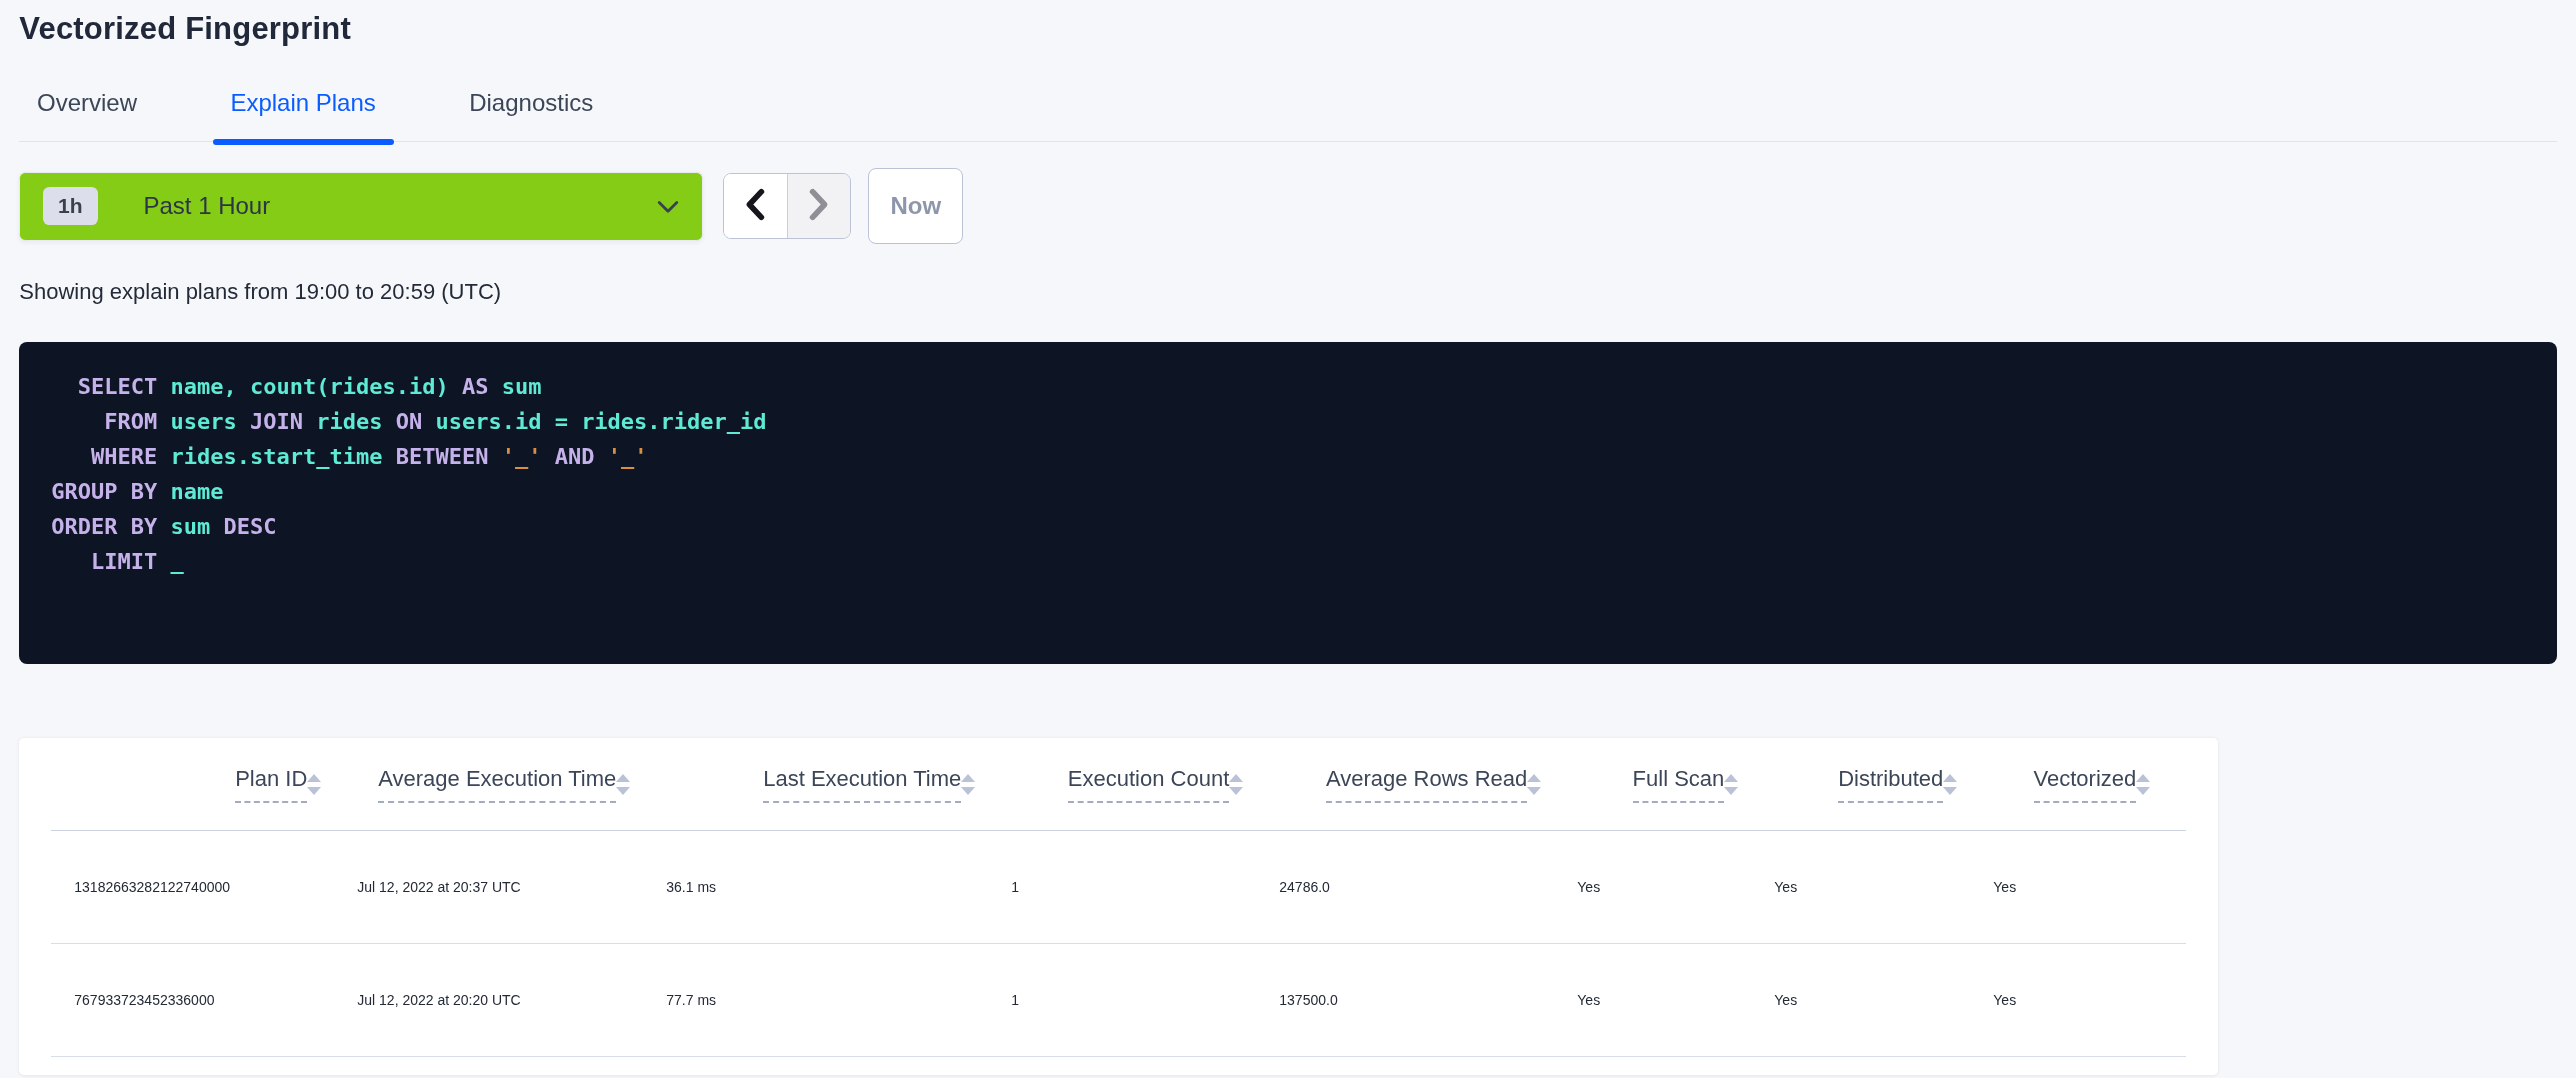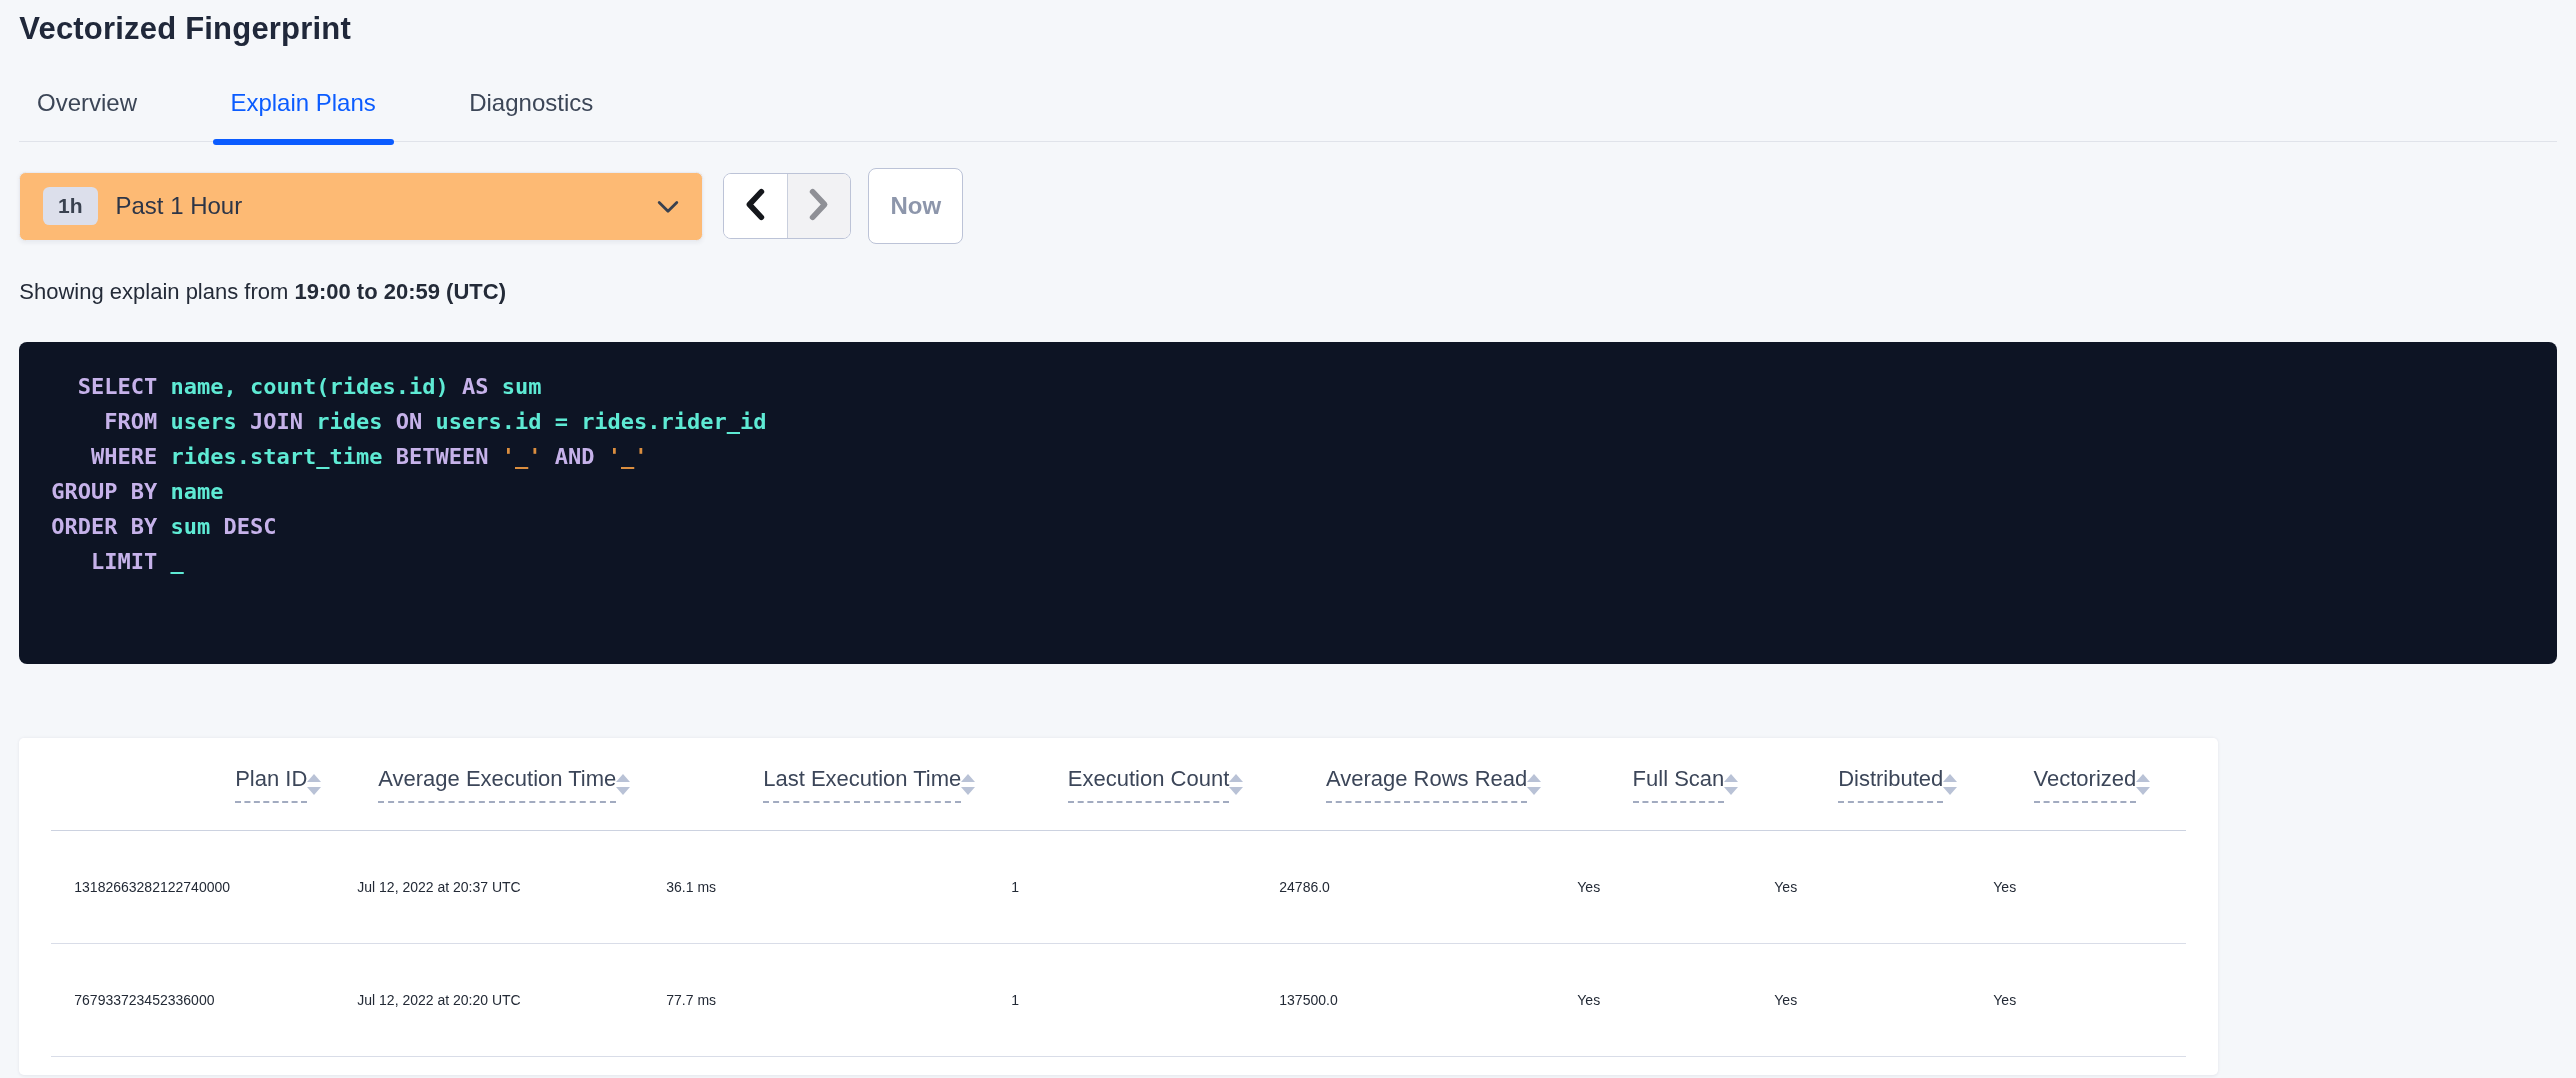--- a/index.html
+++ b/index.html
@@ -42,28 +42,29 @@
     left: 0; right: 0; bottom: -4px;
     height: 6.4px;
     border-radius: 3.2px;
     background: #0b5cff;
   }
 
   
   .controls { display: flex; align-items: center; margin-top: 26px; }
   .dropdown {
     width: 684px; height: 69px;
-    background: #fdba74;
+    background: #84cc16;
     border: 1.6px solid #e9ebf1;
     border-radius: 6.4px;
     box-shadow: 0 1.6px 4px rgba(20,30,60,0.06);
     display: flex; align-items: center;
     padding: 0 24px 0 22.5px;
     position: relative;
     cursor: pointer;
+    gap: 28px;
   }
   .badge {
     background: #dcdfeb; color: #39414f;
     font-weight: bold; font-size: 21px;
     border-radius: 6.4px;
     width: 55px; height: 38px;
     display: flex; align-items: center; justify-content: center;
   }
   .dropdown-label { font-size: 24px; color: #2c3547; margin-left: 17.7px; }
   .dropdown-caret { position: absolute; right: 22.5px; top: 27px; }
@@ -91,21 +92,21 @@
     border: 1.6px solid #bcc3d7;
     border-radius: 8px;
     color: #8d96ab;
     font-size: 24px; font-weight: bold;
     display: flex; align-items: center; justify-content: center;
     cursor: pointer;
   }
 
   
   .status { margin-top: 35px; font-size: 22px; color: #242b38; }
-  .status b { font-weight: bold; }
+  .status b { font-weight: normal; }
 
   
   .code {
     margin-top: 37px;
     background: #0d1424;
     border-radius: 8px;
     height: 322px;
     padding: 27px 32px;
     font-family: "DejaVu Sans Mono", "Liberation Mono", monospace;
     font-size: 22px;

